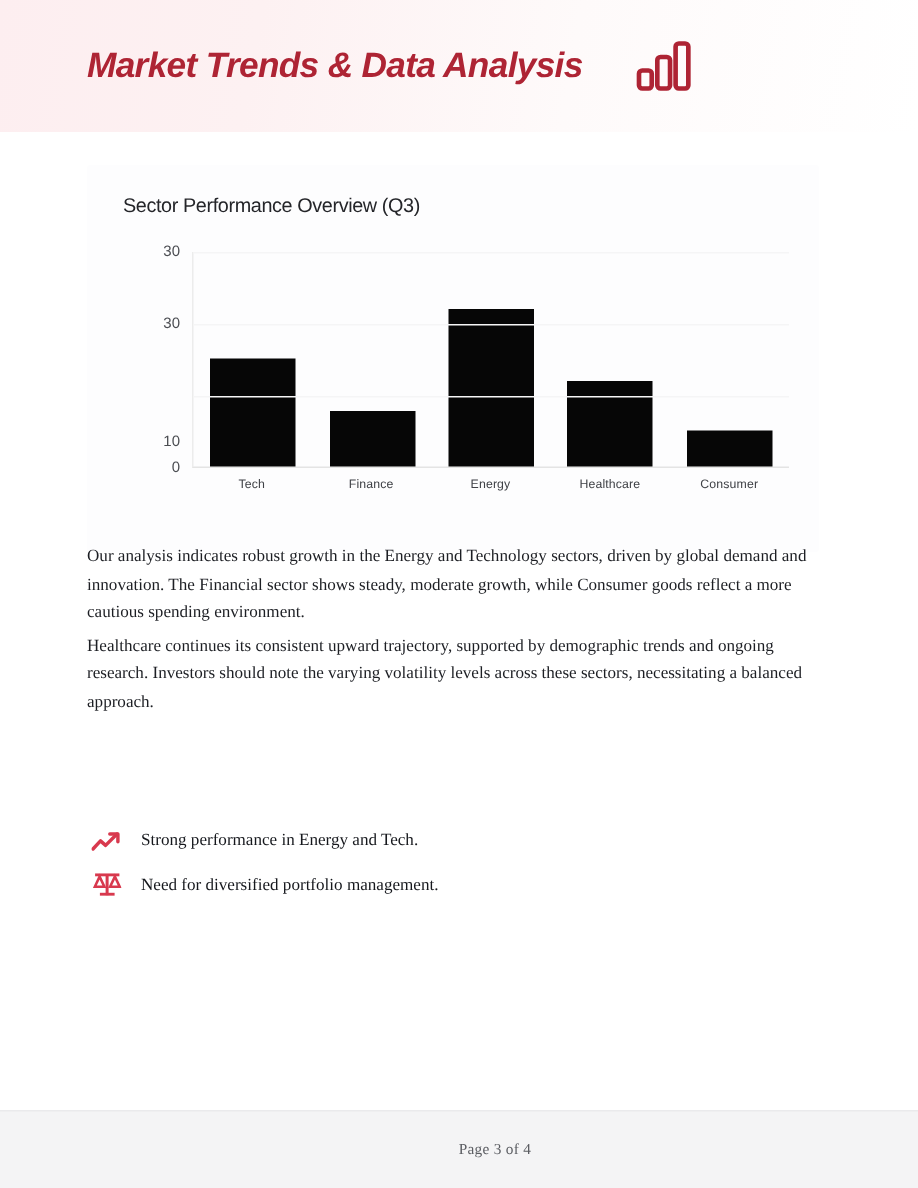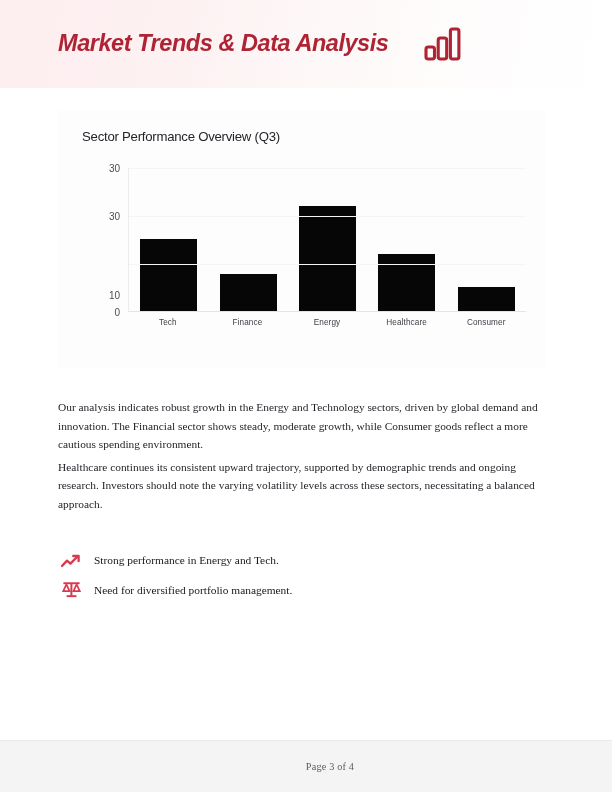--- a/index.html
+++ b/index.html
@@ -143,21 +143,21 @@
     text-align: center;
     font-size: 8.2px;
     color: #3f4146;
     letter-spacing: 0.1px;
   }
 
   
   .body-copy {
     position: absolute;
     left: 58px;
-    top: 398px;
+    top: 362px;
     width: 486px;
     font-family: "Liberation Serif", serif;
     font-size: 11.4px;
     line-height: 18.6px;
     color: #1d1f24;
     text-align: left;
   }
   .body-copy p { margin: 0; }
   .body-copy p + p { margin-top: 4px; }
 

